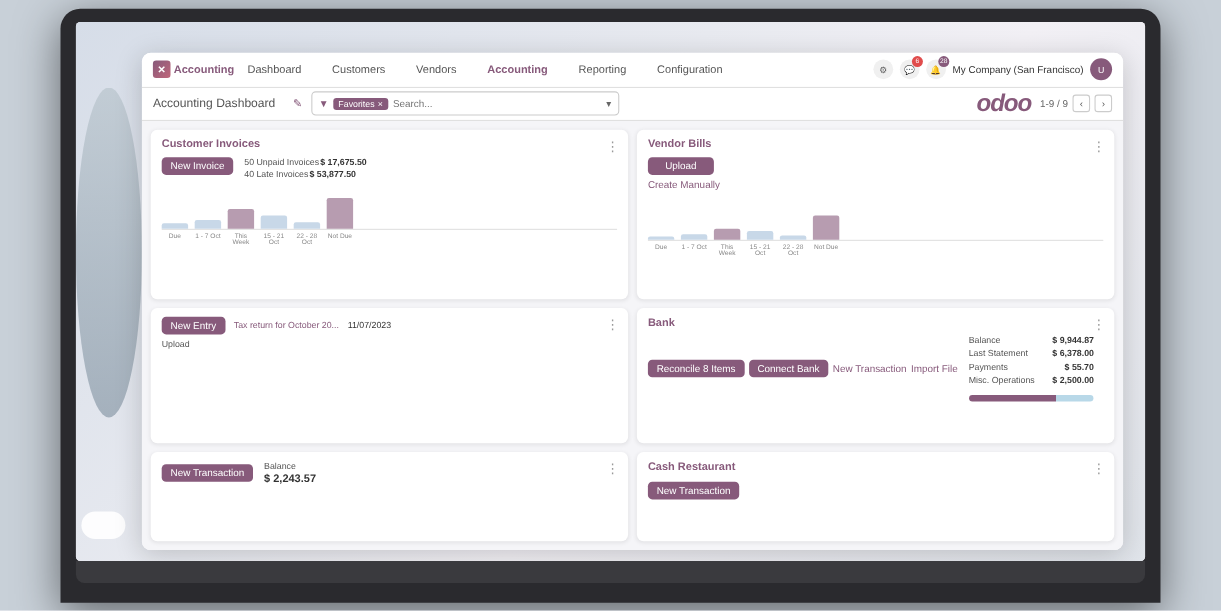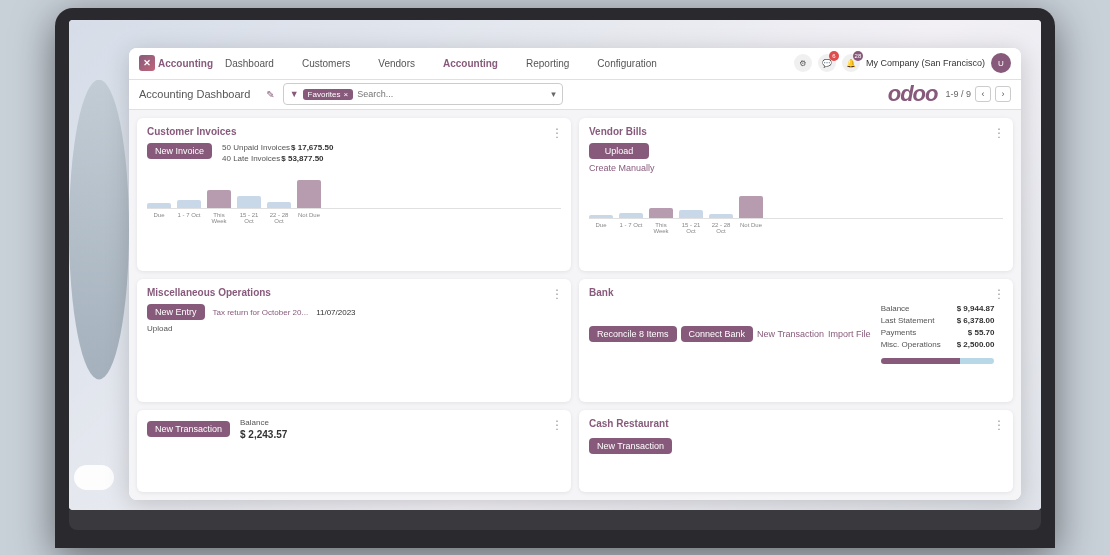--- a/index.html
+++ b/index.html
@@ -614,21 +614,20 @@
             <span style="font-size:6px;color:#888;width:24px;text-align:center;">Due</span>
             <span style="font-size:6px;color:#888;width:24px;text-align:center;">1 - 7 Oct</span>
             <span style="font-size:6px;color:#888;width:24px;text-align:center;">This Week</span>
             <span style="font-size:6px;color:#888;width:24px;text-align:center;">15 - 21 Oct</span>
             <span style="font-size:6px;color:#888;width:24px;text-align:center;">22 - 28 Oct</span>
             <span style="font-size:6px;color:#888;width:24px;text-align:center;">Not Due</span>
           </div>
         </div>
 
         <div class="card">
-          <div class="card-title">Miscellaneous Operations</div>
           <span class="card-menu">⋮</span>
           <div class="misc-content">
             <button class="btn-primary">New Entry</button>
             <span class="misc-link">Tax return for October 20...</span>
             <span class="misc-date">11/07/2023</span>
           </div>
           <span class="upload-link">Upload</span>
         </div>
 
         <div class="card">

